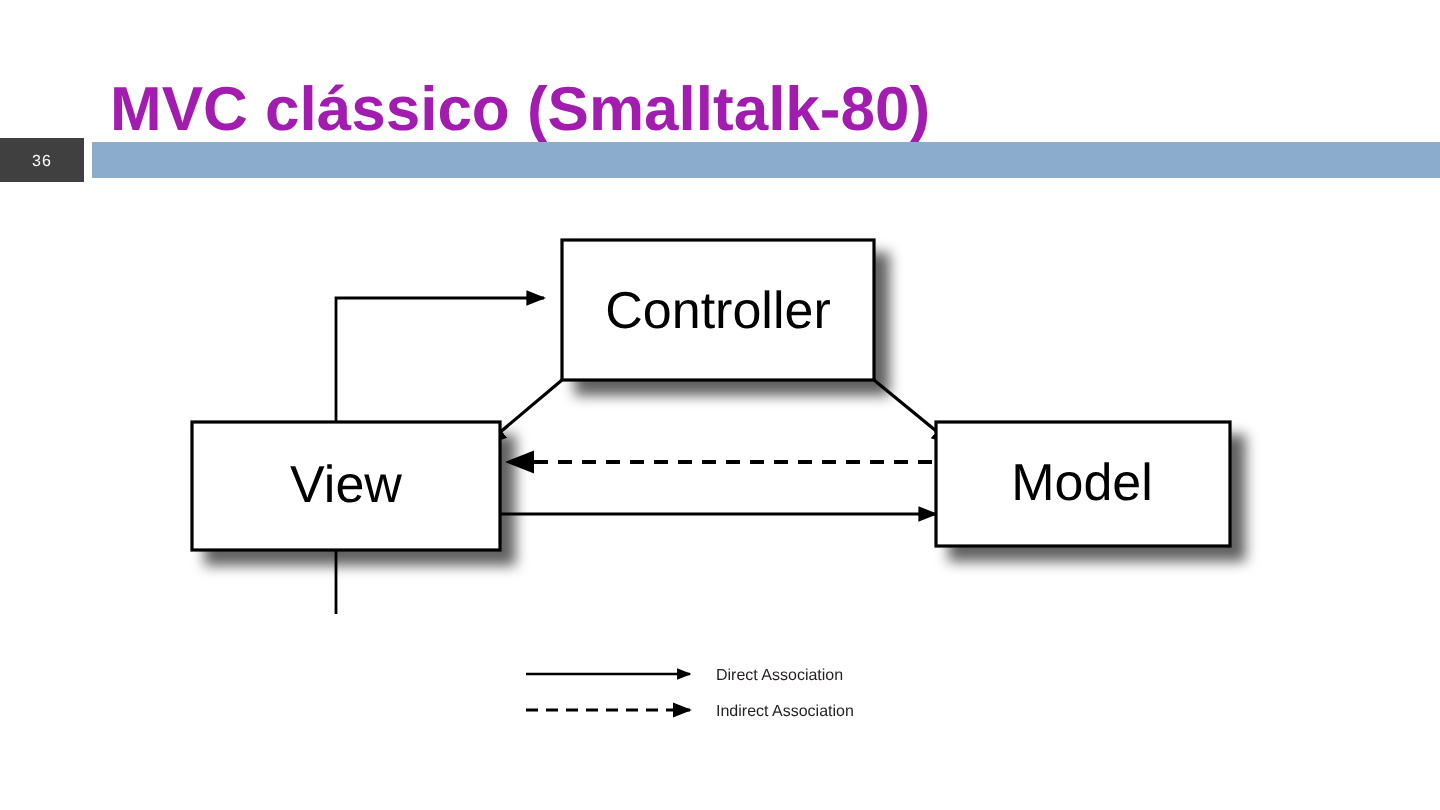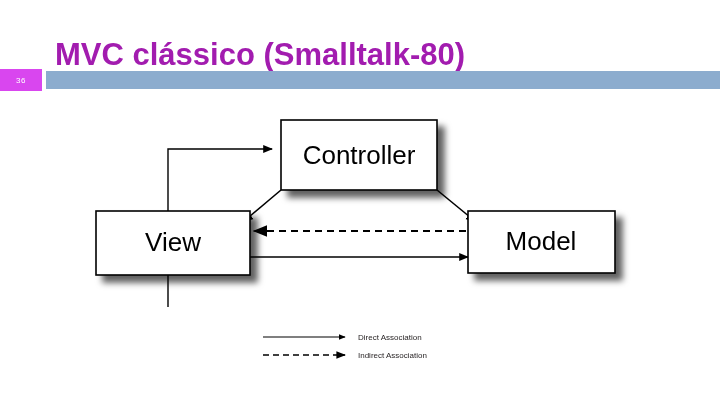--- a/index.html
+++ b/index.html
@@ -29,21 +29,21 @@
     line-height: 1.1;
     margin-top: 16px;
   }
 
   #slide-number-badge {
     position: absolute;
     left: 0px;
     top: 69px;
     width: 42px;
     height: 22px;
-    background: #d946ef;
+    background: #404040;
     color: #ffffff;
     font-size: 8px;
     display: flex;
     align-items: center;
     justify-content: center;
     letter-spacing: 0.5px;
   }
 
   #header-bar {
     position: absolute;

